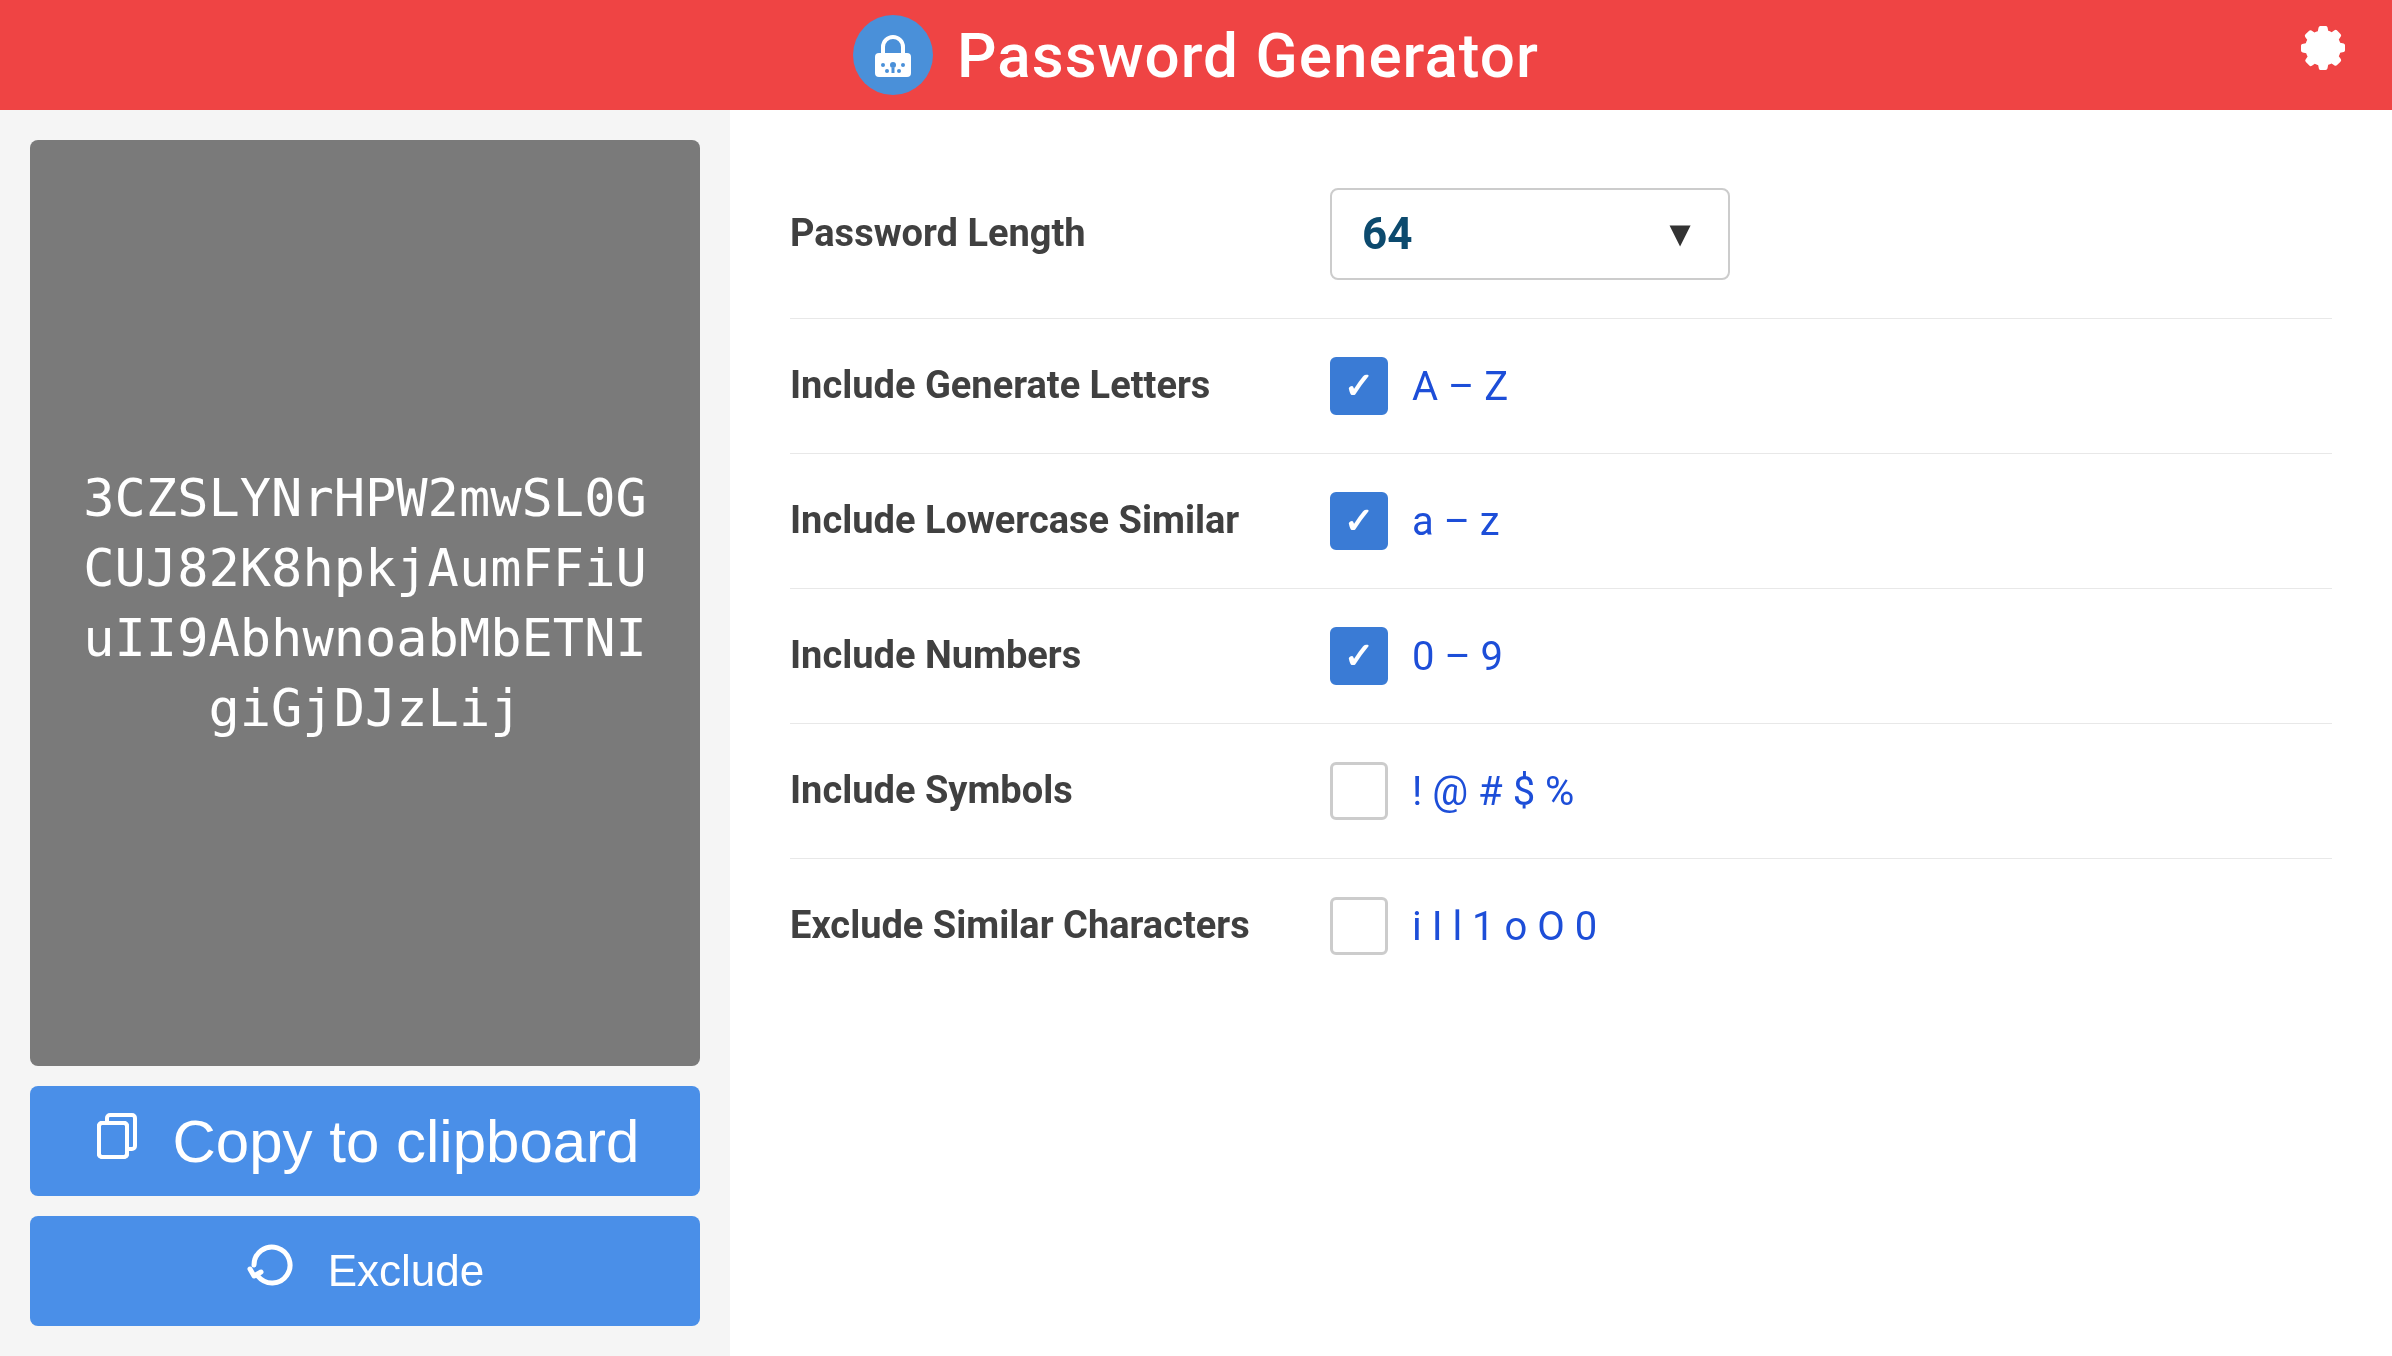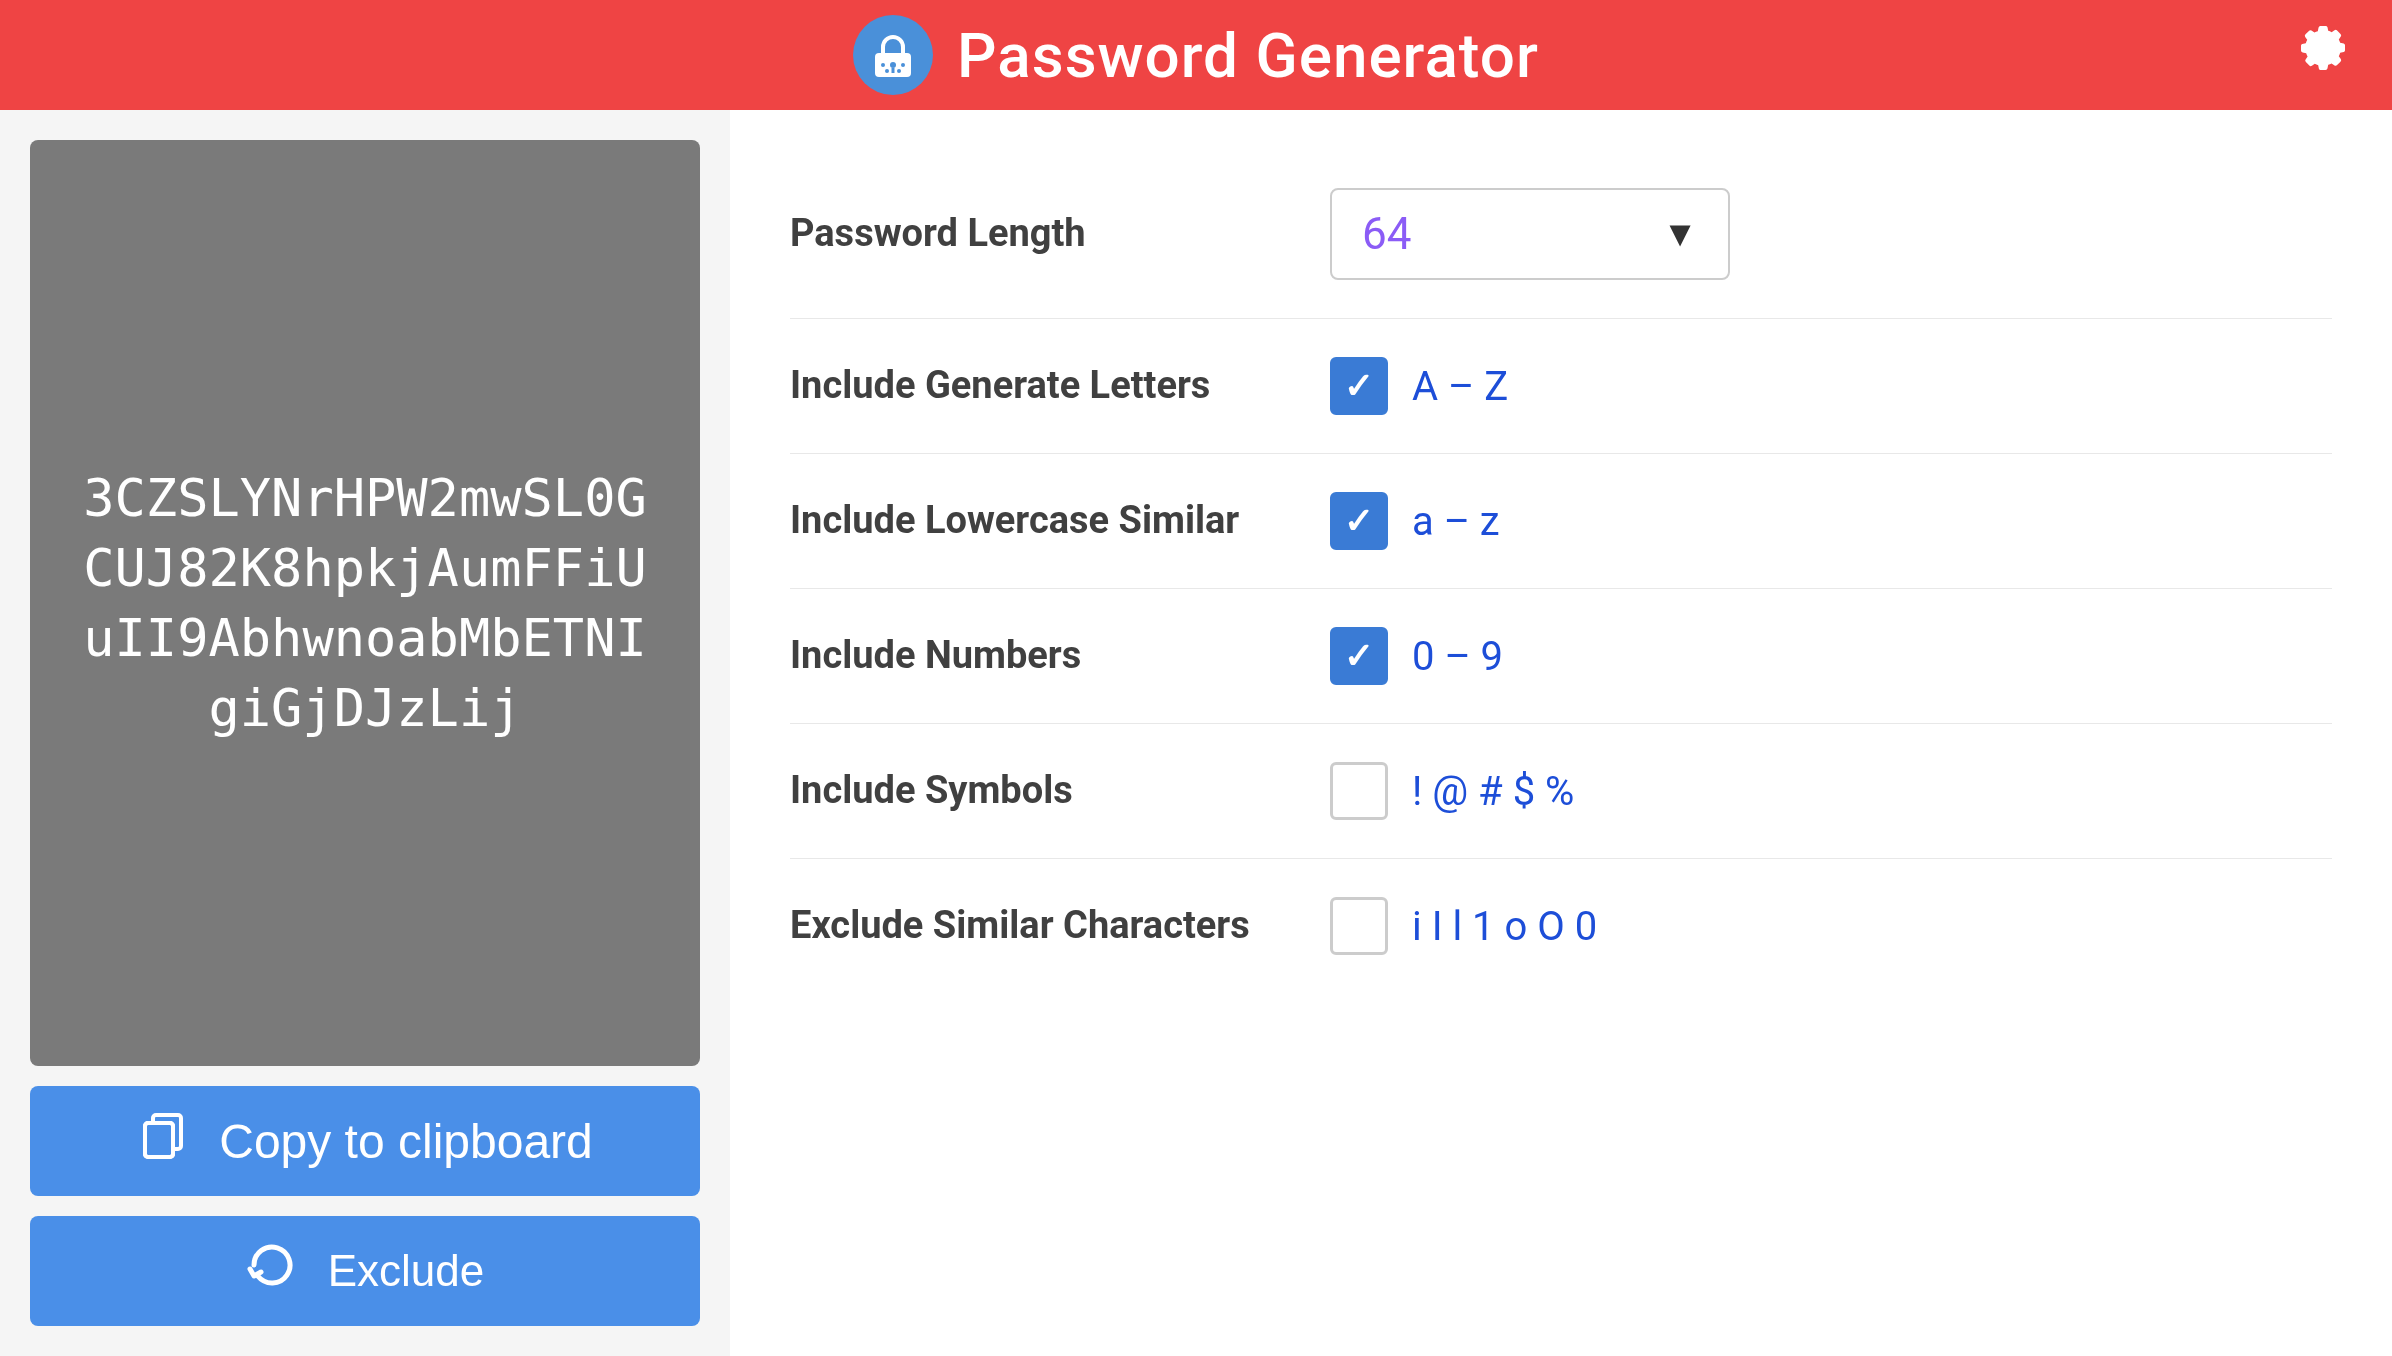--- a/index.html
+++ b/index.html
@@ -89,21 +89,21 @@
       background: #4a8fe8;
       border: none;
       border-radius: 8px;
       height: 110px;
       display: flex;
       align-items: center;
       justify-content: center;
       gap: 30px;
       cursor: pointer;
       color: #fff;
-      font-size: 48px;
+      font-size: 60px;
       font-weight: 400;
     }
     .btn-generate {
       background: #4a8fe8;
       border: none;
       border-radius: 8px;
       height: 110px;
       display: flex;
       align-items: center;
       justify-content: center;
@@ -161,22 +161,22 @@
       padding: 18px 30px;
       display: flex;
       align-items: center;
       justify-content: space-between;
       width: 400px;
       cursor: pointer;
       background: #fff;
     }
     .dropdown-value {
       font-size: 44px;
-      color: #8b5cf6;
-      font-weight: 400;
+      color: #0c4a6e;
+      font-weight: 700;
     }
     .dropdown-arrow {
       font-size: 36px;
       color: #333;
     }
 
     
     .checkbox-wrap {
       width: 58px;
       height: 58px;

